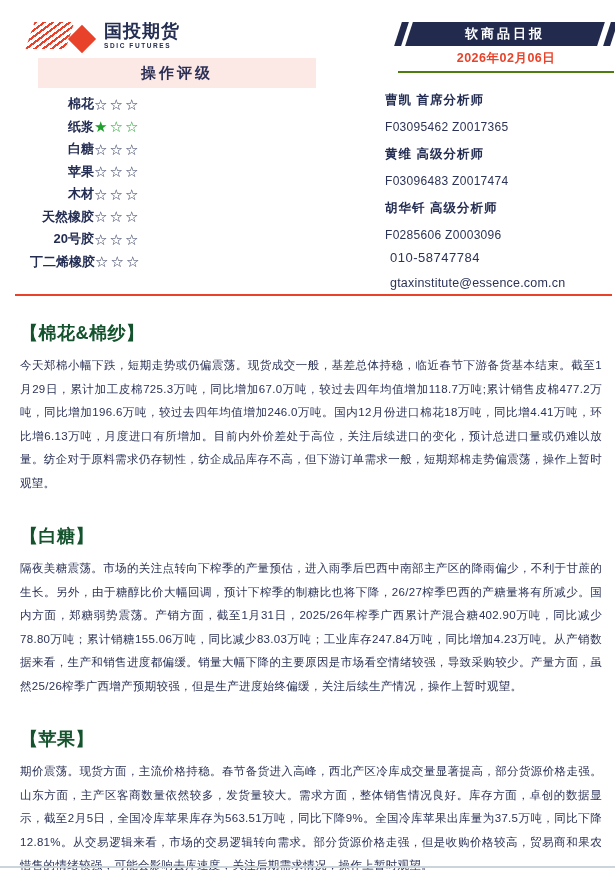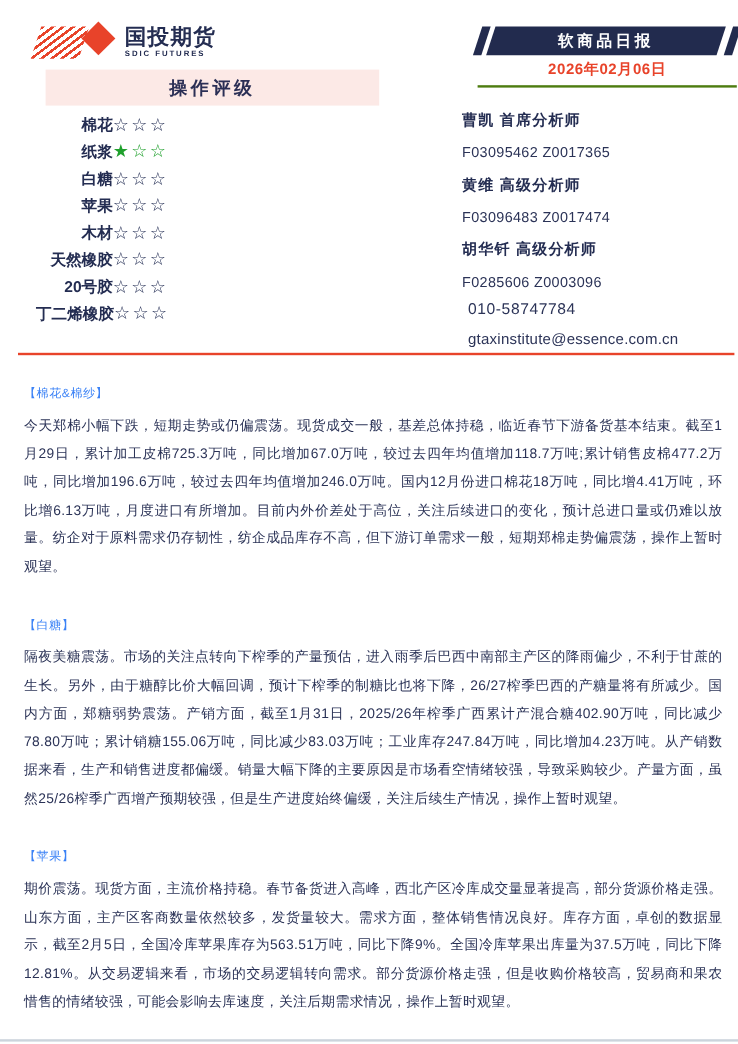--- a/index.html
+++ b/index.html
@@ -4,21 +4,21 @@
 <style>
   * { margin:0; padding:0; box-sizing:border-box; }
   html,body { width:615px; }
   body {
     font-family:"Liberation Sans","DejaVu Sans",sans-serif;
     background:#ffffff; color:#2b3357;
   }
   .page { position:relative; width:615px; height:870px; background:#fff; overflow:hidden; }
 
   
-  .logo { position:absolute; left:30px; top:22px; display:flex; align-items:flex-start; }
+  .logo { position:absolute; left:30px; top:22px; display:flex; align-items:flex-end; }
   .logo-stripes {
     width:40px; height:27px; margin-right:2px;
     transform:skewX(-18deg);
     background:repeating-linear-gradient(135deg,#e8432a 0 2.5px,#ffffff 2.5px 6px);
   }
   .logo-diamond { width:20px; height:20px; background:#e8432a; transform:rotate(45deg); margin-right:12px; }
   .logo-text-cn { font-size:18px; font-weight:bold; color:#242d52; letter-spacing:1px; line-height:18px; }
   .logo-text-en { font-size:6.5px; font-weight:bold; color:#242d52; letter-spacing:1.6px; margin-top:2px; }
 
   .banner { position:absolute; left:398px; top:22px; width:216px; height:24px; }
@@ -56,21 +56,21 @@
   .contact-phone { font-size:13px; color:#2b3357; margin-bottom:11px; letter-spacing:.5px; }
   .contact-email { font-size:12.5px; color:#2b3357; letter-spacing:.2px; }
 
   
   .divider-red { position:absolute; left:15px; top:294px; width:597px; height:2px; background:#e8432a; }
 
   
   .content { position:absolute; left:20px; top:310px; width:582px; }
   .section { margin-top:11px; }
   .section + .section { margin-top:29px; }
-  .section-title { font-size:10px; font-weight:normal; color:#3b82f6; margin-bottom:9px; letter-spacing:.5px; }
+  .section-title { font-size:18px; font-weight:bold; color:#14532d; margin-bottom:9px; letter-spacing:.5px; }
   .section-body {
     font-size:11.5px; color:#2b3357; line-height:23.5px;
     text-align:justify; letter-spacing:.3px;
   }
 
   
   .footer {
     position:absolute; left:30px; right:30px; top:840px;
     display:flex; justify-content:space-between; align-items:center;
     color:#6ca6dd; font-size:11px;

